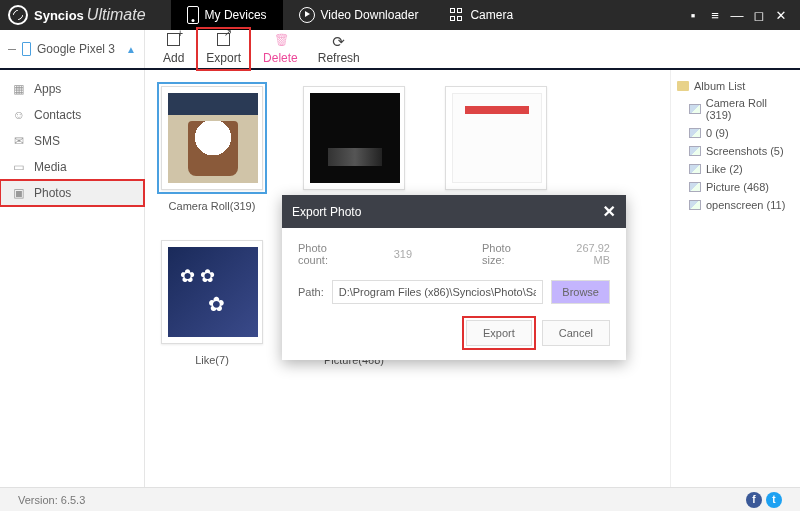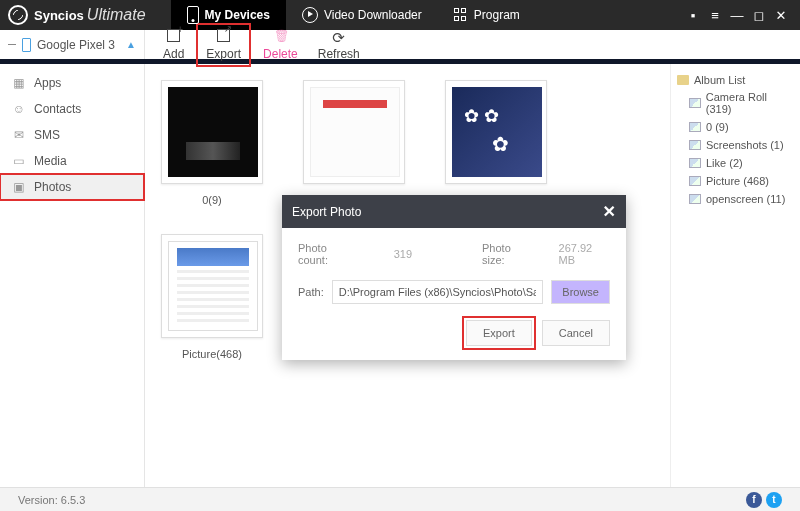--- a/index.html
+++ b/index.html
@@ -5,32 +5,32 @@
 * { margin: 0; padding: 0; box-sizing: border-box; font-family: Arial, sans-serif; }
 body { width: 800px; height: 511px; background: #fff; overflow: hidden; position: relative; }
 
 .titlebar { height: 30px; background: #2a2a2a; display: flex; align-items: center; color: #fff; padding: 0 8px; }
 .titlebar .logo { width: 20px; height: 20px; border: 2px solid #fff; border-radius: 50%; display: flex; align-items: center; justify-content: center; margin-right: 6px; }
 .titlebar .logo-inner { width: 10px; height: 10px; border: 1.5px solid #fff; border-radius: 50%; border-top-color: transparent; border-bottom-color: transparent; transform: rotate(45deg); }
 .titlebar .brand { font-size: 13px; font-weight: bold; }
 .titlebar .edition { font-size: 16px; font-style: italic; margin-left: 3px; opacity: 0.85; }
 .titlebar .tabs { display: flex; margin-left: 25px; height: 100%; }
 .titlebar .tab { display: flex; align-items: center; padding: 0 16px; font-size: 12px; gap: 6px; cursor: pointer; }
-.titlebar .tab.active { background: #000; font-weight: bold; }
+.titlebar .tab.active { background: #000; font-weight: normal; }
 .titlebar .spacer { flex: 1; }
 .titlebar .ctrl { width: 22px; text-align: center; font-size: 13px; cursor: pointer; }
 
 .icon-phone { width: 12px; height: 18px; border: 1.5px solid #fff; border-radius: 2px; position: relative; }
 .icon-phone::after { content: ''; position: absolute; bottom: 1px; left: 50%; transform: translateX(-50%); width: 3px; height: 3px; background: #fff; border-radius: 50%; }
 .icon-play { width: 16px; height: 16px; border: 1.5px solid #fff; border-radius: 50%; position: relative; }
 .icon-play::after { content: ''; position: absolute; left: 5px; top: 3px; border-left: 5px solid #fff; border-top: 3.5px solid transparent; border-bottom: 3.5px solid transparent; }
 .icon-toolkit { display: flex; flex-wrap: wrap; width: 14px; height: 14px; gap: 2px; }
 .icon-toolkit span { width: 5px; height: 5px; border: 1px solid #fff; }
 
-.subbar { height: 34px; border-bottom: 5px solid #0f172a; display: flex; align-items: center; }
+.subbar { height: 40px; border-bottom: 2px solid #0f172a; display: flex; align-items: center; }
 .device-sel { width: 145px; height: 100%; display: flex; align-items: center; padding: 0 8px; font-size: 12px; color: #555; border-right: 1px solid #e5e5e5; }
 .device-sel .dev-icon { width: 9px; height: 14px; border: 1.2px solid #4aa0e0; border-radius: 1px; margin-right: 6px; margin-left: 4px; }
 .device-sel .collapse { margin-left: auto; color: #4aa0e0; font-size: 10px; }
 .device-sel .line { width: 8px; height: 1px; background: #888; margin-right: 2px; }
 
 .toolbar { display: flex; align-items: center; height: 100%; padding-left: 10px; gap: 4px; }
 .tool-btn { display: flex; align-items: center; padding: 4px 8px; font-size: 12px; color: #444; gap: 5px; cursor: pointer; flex-direction: column; }
 .tool-btn.disabled { color: #ec4899; }
 .tool-btn.boxed { border: 2px solid #e03030; padding: 4px 8px; }
 .tb-icon { width: 13px; height: 13px; border: 1.2px solid currentColor; position: relative; }
@@ -65,21 +65,21 @@
 .rp-folder { width: 12px; height: 10px; background: #e8d28a; border-radius: 1px; }
 
 .dialog { position: absolute; left: 282px; top: 195px; width: 344px; background: #fff; box-shadow: 0 4px 14px rgba(0,0,0,0.3); }
 .dlg-title { background: #3d4048; color: #fff; font-size: 12px; padding: 7px 10px; display: flex; align-items: center; }
 .dlg-title .close { margin-left: auto; font-size: 16px; cursor: pointer; font-weight: bold; }
 .dlg-body { padding: 14px 16px; font-size: 11px; color: #666; }
 .dlg-row { display: flex; align-items: center; margin-bottom: 14px; }
 .dlg-row .lbl { color: #888; }
 .dlg-row .val { color: #aaa; margin-left: 36px; }
 .dlg-row .lbl2 { margin-left: 70px; color: #888; }
-.dlg-row .val2 { margin-left: 24px; color: #aaa; }
+.dlg-row .val2 { margin-left: 24px; color: #aaa; text-align: right; }
 .dlg-path { display: flex; align-items: center; gap: 8px; margin-bottom: 16px; }
 .dlg-path input { flex: 1; border: 1px solid #ddd; padding: 5px 6px; font-size: 11px; color: #555; }
 .dlg-path .browse { border: 1px solid #ddd; padding: 5px 10px; font-size: 11px; cursor: pointer; background: #c4b5fd; }
 .dlg-btns { display: flex; justify-content: flex-end; gap: 10px; }
 .dlg-btn { border: 1px solid #ddd; padding: 6px 16px; font-size: 11px; cursor: pointer; background: #fafafa; }
 .dlg-btn.boxed { outline: 2px solid #e03030; outline-offset: 2px; }
 
 .statusbar { position: absolute; bottom: 0; left: 0; right: 0; height: 24px; background: #f3f3f3; border-top: 1px solid #e0e0e0; display: flex; align-items: center; padding: 0 18px; font-size: 11px; color: #777; }
 .statusbar .social { margin-left: auto; display: flex; gap: 4px; }
 .statusbar .soc { width: 16px; height: 16px; border-radius: 50%; color: #fff; font-size: 10px; display: flex; align-items: center; justify-content: center; font-weight: bold; }
@@ -118,21 +118,21 @@
       <span class="icon-play"></span>
       <span>Video Downloader</span>
     </div>
     <div class="tab">
       <span class="icon-toolkit">
           <span></span>
           <span></span>
           <span></span>
           <span></span>
         </span>
-      <span>Program</span>
+      <span>Camera</span>
     </div>
   </div>
   <div class="spacer"></div>
   <div class="ctrl">▪</div>
   <div class="ctrl">≡</div>
   <div class="ctrl">—</div>
   <div class="ctrl">◻</div>
   <div class="ctrl">✕</div>
 </div>
 
@@ -182,20 +182,28 @@
       <span>Media</span>
     </div>
     <div class="side-item selected boxed">
       <span class="si-icon">▣</span>
       <span>Photos</span>
     </div>
   </div>
 
   <div class="content">
     <div class="thumbs">
+      <div class="thumb selected">
+        <div class="thumb-border">
+            <div class="thumb-frame">
+              <div class="thumb-img img-candy"></div>
+            </div>
+          </div>
+        <div class="thumb-label">Camera Roll(319)</div>
+      </div>
       <div class="thumb">
         <div class="thumb-border">
             <div class="thumb-frame">
               <div class="thumb-img img-dark"></div>
             </div>
           </div>
         <div class="thumb-label">0(9)</div>
       </div>
       <div class="thumb">
         <div class="thumb-border">
@@ -232,21 +240,21 @@
     <div class="rp-item">
         <span class="rp-icon"></span>
         <span>Camera Roll (319)</span>
       </div>
     <div class="rp-item">
         <span class="rp-icon"></span>
         <span>0 (9)</span>
       </div>
     <div class="rp-item">
         <span class="rp-icon"></span>
-        <span>Screenshots (1)</span>
+        <span>Screenshots (5)</span>
       </div>
     <div class="rp-item">
         <span class="rp-icon"></span>
         <span>Like (2)</span>
       </div>
     <div class="rp-item">
         <span class="rp-icon"></span>
         <span>Picture (468)</span>
       </div>
     <div class="rp-item">

